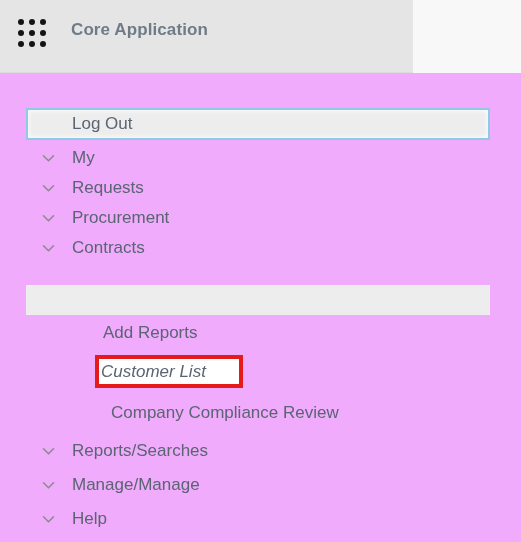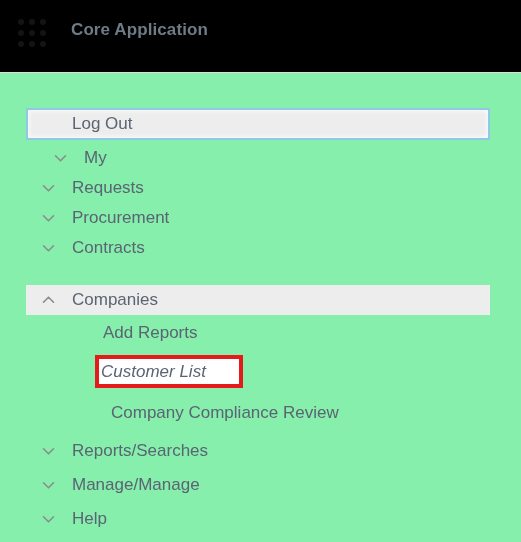--- a/index.html
+++ b/index.html
@@ -13,23 +13,23 @@
     font-family: "Liberation Sans", sans-serif;
     overflow: hidden;
     position: relative;
   }
 
   
   .app-header {
     position: absolute;
     left: 0;
     top: 0;
-    width: 521px;
+    width: 413px;
     height: 73px;
-    background: #000000;
+    background: #e5e5e5;
     border-bottom: 1px solid #dcdcdc;
     box-sizing: border-box;
   }
   .grid-icon {
     position: absolute;
     left: 16px;
     top: 17px;
     width: 32px;
     height: 32px;
     display: grid;
@@ -56,21 +56,21 @@
     white-space: nowrap;
   }
 
   
   .nav-panel {
     position: absolute;
     left: 0;
     top: 73px;
     width: 521px;
     height: 469px;
-    background: #86efac;
+    background: #f0abfc;
     text-align: right;
   }
 
   .nav-row {
     position: relative;
     height: 30px;
     margin: 0;
     padding: 0;
   }
   .nav-row .label {
@@ -187,21 +187,21 @@
 </div>
 
 <div class="nav-panel">
 
   <div class="logout-wrap">
     <span class="label">Log Out</span>
   </div>
 
   <div class="row-highlight" style="top:212px;"></div>
 
-  <div class="nav-row" style="position:absolute; left:12px; top:70px; width:436px;padding-left:48px;">
+  <div class="nav-row" style="position:absolute; left:0; top:70px; width:436px;padding-left:48px;">
     <span class="chev">
       <svg width="17" height="17" viewBox="0 0 17 17">
         <path d="M3.5 6.3 L8.5 11.3 L13.5 6.3" fill="none" stroke="#8c8c8c" stroke-width="1.6" stroke-linecap="round" stroke-linejoin="round"></path>
       </svg>
     </span>
     <span class="label">My</span>
   </div>
 
   <div class="nav-row" style="position:absolute; left:0; top:100px; width:470px;">
     <span class="chev">
@@ -223,28 +223,20 @@
 
   <div class="nav-row" style="position:absolute; left:0; top:160px; width:521px;">
     <span class="chev">
       <svg width="17" height="17" viewBox="0 0 17 17">
         <path d="M3.5 6.3 L8.5 11.3 L13.5 6.3" fill="none" stroke="#8c8c8c" stroke-width="1.6" stroke-linecap="round" stroke-linejoin="round"></path>
       </svg>
     </span>
     <span class="label">Contracts</span>
   </div>
 
-  <div class="nav-row" style="position:absolute; left:0; top:212px; width:521px;">
-    <span class="chev">
-      <svg width="17" height="17" viewBox="0 0 17 17">
-        <path d="M3.5 10.7 L8.5 5.7 L13.5 10.7" fill="none" stroke="#8c8c8c" stroke-width="1.6" stroke-linecap="round" stroke-linejoin="round"></path>
-      </svg>
-    </span>
-    <span class="label">Companies</span>
-  </div>
 
   <div class="sub-row indent-a" style="position:absolute; left:0; top:245px; width:521px;">
     <span class="label">Add Reports</span>
   </div>
 
   <div class="sub-row indent-b" style="position:absolute; left:0; top:285px; width:521px; height:33px;"></div>
 
   <div class="sub-row indent-b" style="position:absolute; left:0; top:325px; width:521px;">
     <span class="label">Company Compliance Review</span>
   </div>

